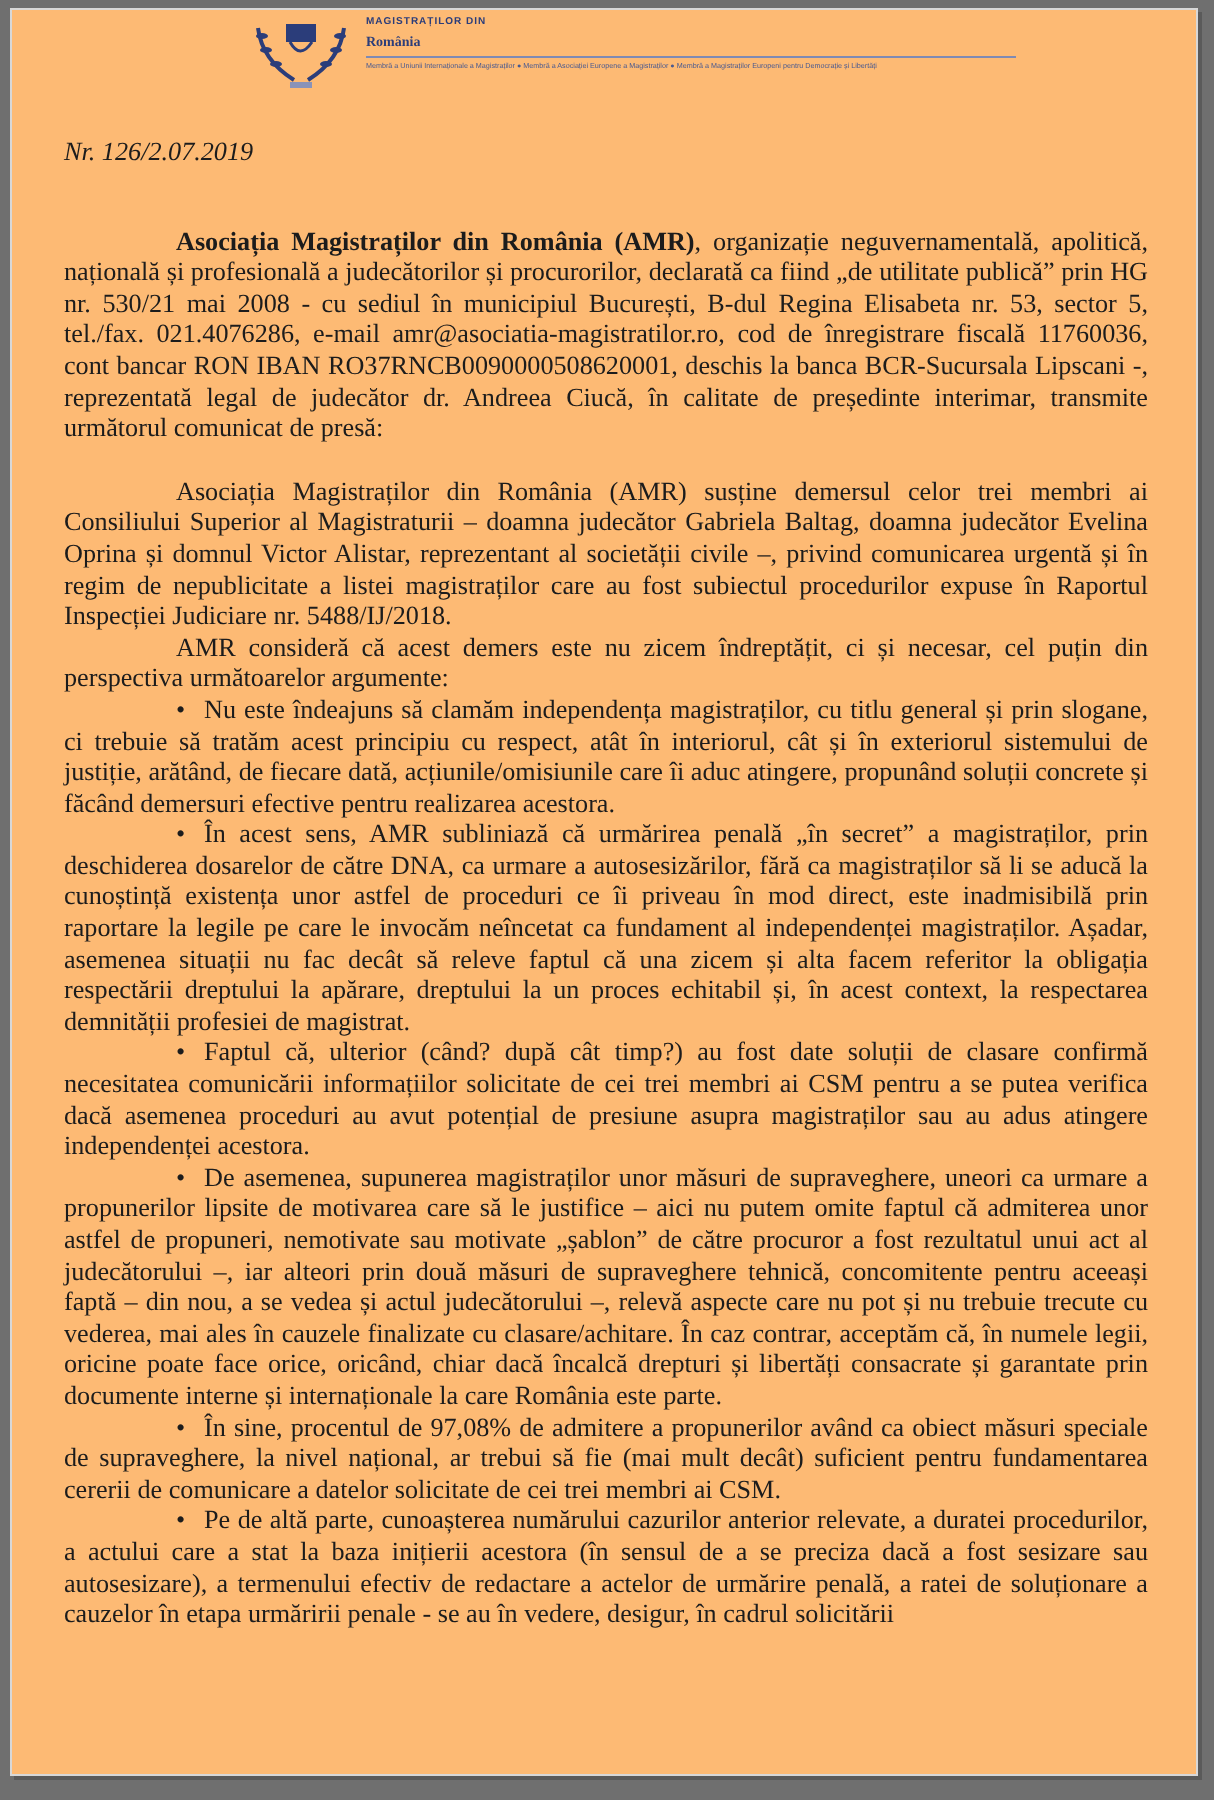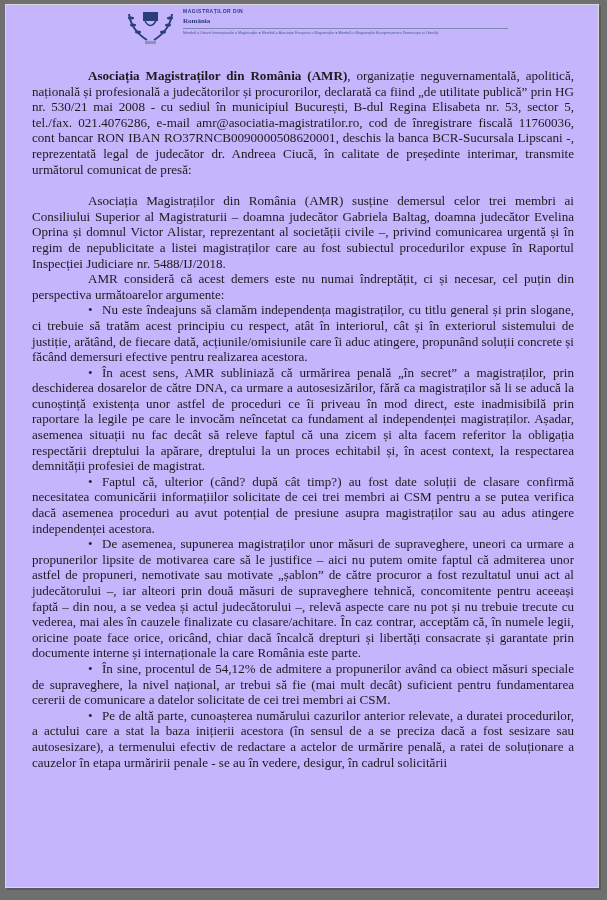--- a/index.html
+++ b/index.html
@@ -7,21 +7,21 @@
     width: 607px; height: 900px; overflow: hidden;
     background: #7a7a7a;
     font-family: "Liberation Serif", serif;
   }
   .frame {
     position: absolute; left: 0; top: 0; width: 607px; height: 900px;
     background: #6f6f6f;
   }
   .page {
     position: absolute; left: 5px; top: 4px; width: 594px; height: 884px;
-    background: #c4b5fd;
+    background: #fdba74;
     box-shadow: inset 0 0 0 1px #d8d8d8, 2px 2px 0 #5a5a5a;
     overflow: hidden;
   }
   .letterhead {
     position: absolute; left: 118px; top: 0px; width: 390px; height: 44px;
   }
   .logo { position: absolute; left: 0; top: 4px; width: 55px; height: 38px; }
   .lh-title1 {
     position: absolute; left: 60px; top: 4px; font-size: 5px; font-weight: bold;
     color: #2b3d7a; letter-spacing: 0.5px; font-family: "Liberation Sans", sans-serif;
@@ -72,36 +72,37 @@
         <ellipse cx="40" cy="24" rx="3" ry="1.5" fill="#2b3d7a"></ellipse>
         <rect x="22" y="33" width="11" height="3" fill="#8a93b8"></rect>
       </svg>
       <div class="lh-title1">MAGISTRAȚILOR DIN</div>
       <div class="lh-title2">România</div>
       <div class="lh-rule"></div>
       <div class="lh-members">Membră a Uniunii Internaționale a Magistraților ● Membră a Asociației Europene a Magistraților ● Membră a Magistraților Europeni pentru Democrație și Libertăți</div>
     </div>
 
     <div class="doc">
+      <p class="nr">Nr. 126/2.07.2019</p>
 
       <p class="indent"><span class="b">Asociația Magistraților din România (AMR)</span><span>, organizație neguvernamentală, apolitică, națională și profesională a judecătorilor și procurorilor, declarată ca fiind „de utilitate publică” prin HG nr. 530/21 mai 2008 - cu sediul în municipiul București, B-dul Regina Elisabeta nr. 53, sector 5, tel./fax. 021.4076286, e-mail amr@asociatia-magistratilor.ro, cod de înregistrare fiscală 11760036, cont bancar RON IBAN RO37RNCB0090000508620001, deschis la banca BCR-Sucursala Lipscani -, reprezentată legal de judecător dr. Andreea Ciucă, în calitate de președinte interimar, transmite următorul comunicat de presă:</span></p>
 
       <div class="gap"></div>
 
       <p class="indent"><span>Asociația Magistraților din România (AMR) </span><span class="u">susține demersul celor trei membri ai Consiliului Superior al Magistraturii – doamna judecător Gabriela Baltag, doamna judecător Evelina Oprina și domnul Victor Alistar, reprezentant al societății civile –, privind comunicarea urgentă și în regim de nepublicitate a listei magistraților care au fost subiectul procedurilor expuse în Raportul Inspecției Judiciare nr. 5488/IJ/2018</span><span>.</span></p>
 
-      <p class="indent">AMR consideră că acest demers este nu numai îndreptățit, ci și necesar, cel puțin din perspectiva următoarelor argumente:</p>
+      <p class="indent">AMR consideră că acest demers este nu zicem îndreptățit, ci și necesar, cel puțin din perspectiva următoarelor argumente:</p>
 
       <p class="indent"><span class="bullet">•</span><span></span><span class="u">Nu este îndeajuns să clamăm independența magistraților, cu titlu general și prin slogane</span><span>, ci trebuie să tratăm acest principiu cu respect, atât în interiorul, cât și în exteriorul sistemului de justiție, arătând, de fiecare dată, acțiunile/omisiunile care îi aduc atingere, propunând soluții concrete și făcând demersuri efective pentru realizarea acestora.</span></p>
 
       <p class="indent"><span class="bullet">•</span><span>În acest sens, AMR subliniază că </span><span class="u">urmărirea penală „în secret” a magistraților, prin deschiderea dosarelor de către DNA, ca urmare a autosesizărilor, fără ca magistraților să li se aducă la cunoștință existența unor astfel de proceduri ce îi priveau în mod direct, este inadmisibilă</span><span> prin raportare la legile pe care le invocăm neîncetat ca fundament al independenței magistraților. Așadar, asemenea situații nu fac decât să releve faptul că una zicem și alta facem referitor la obligația respectării dreptului la apărare, dreptului la un proces echitabil și, în acest context, la respectarea demnității profesiei de magistrat.</span></p>
 
       <p class="indent"><span class="bullet">•</span><span>Faptul că, ulterior (când? după cât timp?) au fost date soluții de clasare confirmă necesitatea comunicării informațiilor solicitate de cei trei membri ai CSM pentru a se putea verifica dacă asemenea proceduri au avut potențial de presiune asupra magistraților sau au adus atingere independenței acestora.</span></p>
 
       <p class="indent"><span class="bullet">•</span><span>De asemenea, </span><span class="u">supunerea magistraților unor măsuri de supraveghere</span><span>, uneori ca urmare a propunerilor lipsite de motivarea care să le justifice – aici nu putem omite faptul că admiterea unor astfel de propuneri, nemotivate sau motivate „șablon” de către procuror a fost rezultatul unui act al judecătorului –, iar alteori prin două măsuri de supraveghere tehnică, concomitente pentru aceeași faptă – din nou, a se vedea și actul judecătorului –, relevă aspecte care nu pot și nu trebuie trecute cu vederea, mai ales în cauzele finalizate cu clasare/achitare. În caz contrar, acceptăm că, în numele legii, oricine poate face orice, oricând, chiar dacă încalcă drepturi și libertăți consacrate și garantate prin documente interne și internaționale la care România este parte.</span></p>
 
-      <p class="indent"><span class="bullet">•</span><span>În sine, procentul de 54,12% de admitere a propunerilor având ca obiect măsuri speciale de supraveghere, la nivel național, ar trebui să fie (mai mult decât) suficient pentru fundamentarea cererii de comunicare a datelor solicitate de cei trei membri ai CSM.</span></p>
+      <p class="indent"><span class="bullet">•</span><span>În sine, procentul de 97,08% de admitere a propunerilor având ca obiect măsuri speciale de supraveghere, la nivel național, ar trebui să fie (mai mult decât) suficient pentru fundamentarea cererii de comunicare a datelor solicitate de cei trei membri ai CSM.</span></p>
 
       <p class="indent"><span class="bullet">•</span><span>Pe de altă parte, cunoașterea numărului cazurilor anterior relevate, a duratei procedurilor, a actului care a stat la baza inițierii acestora (în sensul de a se preciza dacă a fost sesizare sau autosesizare), a termenului efectiv de redactare a actelor de urmărire penală, a ratei de soluționare a cauzelor în etapa urmăririi penale - se au în vedere, desigur, în cadrul solicitării</span></p>
     </div>
 
   </div>
 </div>
 
 </body></html>

